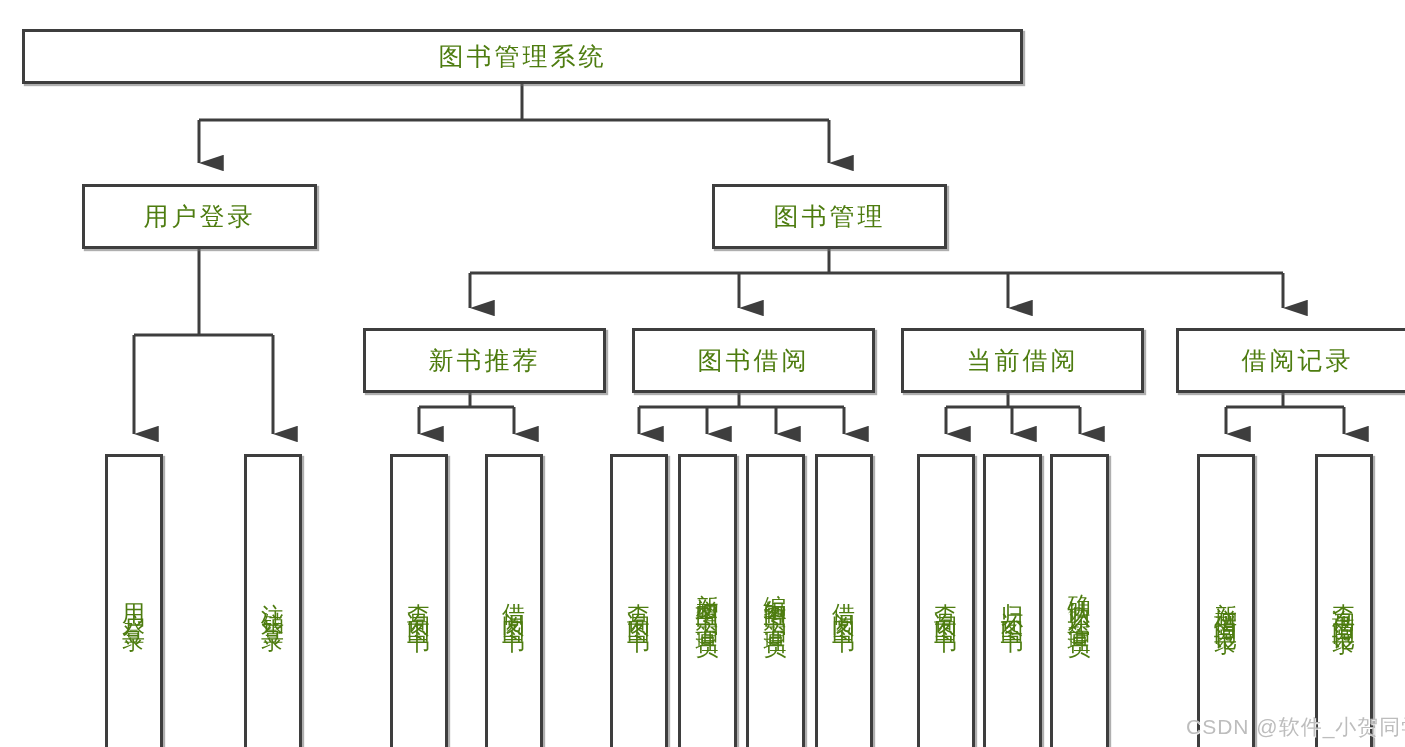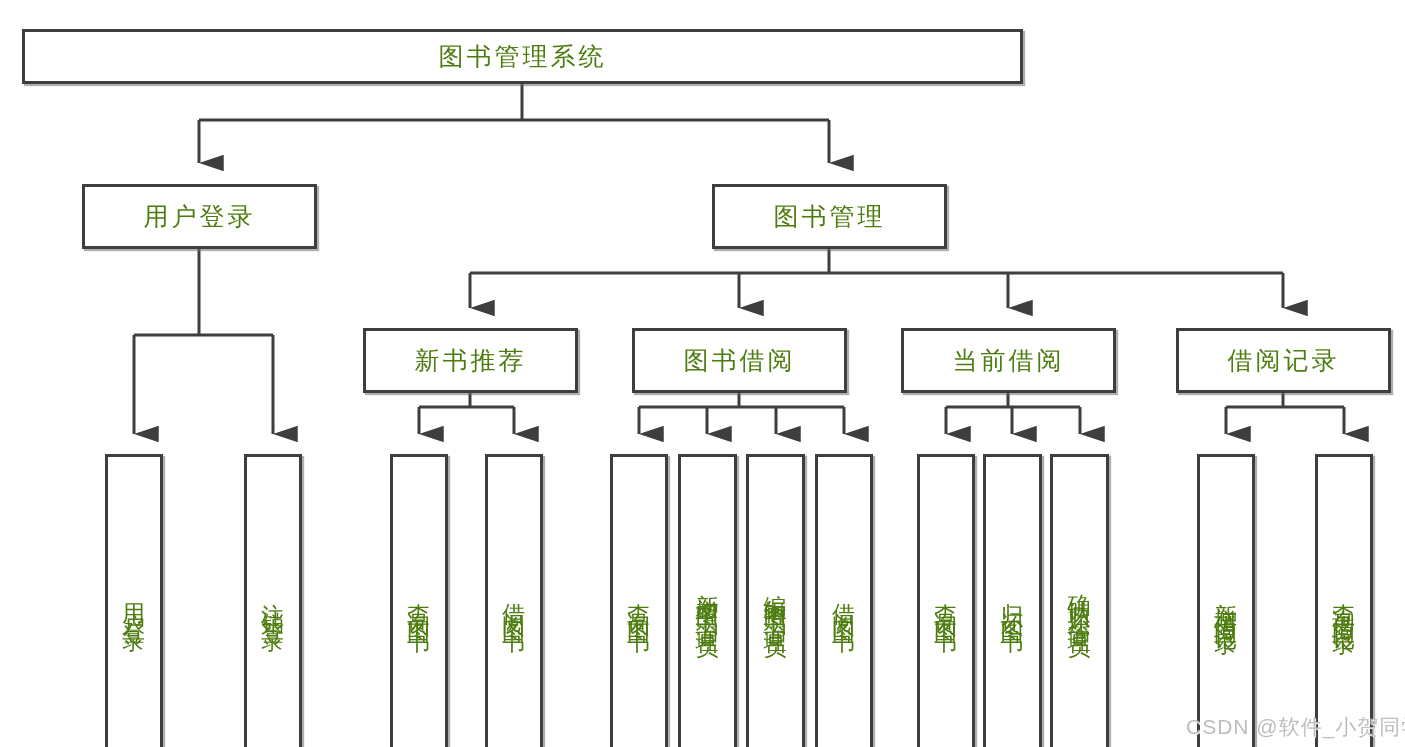--- a/index.html
+++ b/index.html
@@ -30,21 +30,21 @@
     margin-top: 16px;
   }
   .hnode {
     font-size: 25px;
     letter-spacing: 3px;
     white-space: nowrap;
   }
   .root  { left: 22px;  top: 13px;  width: 1001px; height: 55px; }
   .l2a   { left: 82px;  top: 168px; width: 235px;  height: 65px; }
   .l2b   { left: 712px; top: 168px; width: 235px;  height: 65px; }
-  .l3    { top: 312px; width: 215px; height: 65px; }
+  .l3    { top: 312px; width: 243px; height: 65px; }
   .l3a   { left: 363px; }
   .l3b   { left: 632px; }
   .l3c   { left: 901px; }
   .l3d   { left: 1176px; }
   .leaf {
     top: 438px;
     height: 298px;
     width: 58px;
     writing-mode: vertical-rl;
     font-size: 23px;

